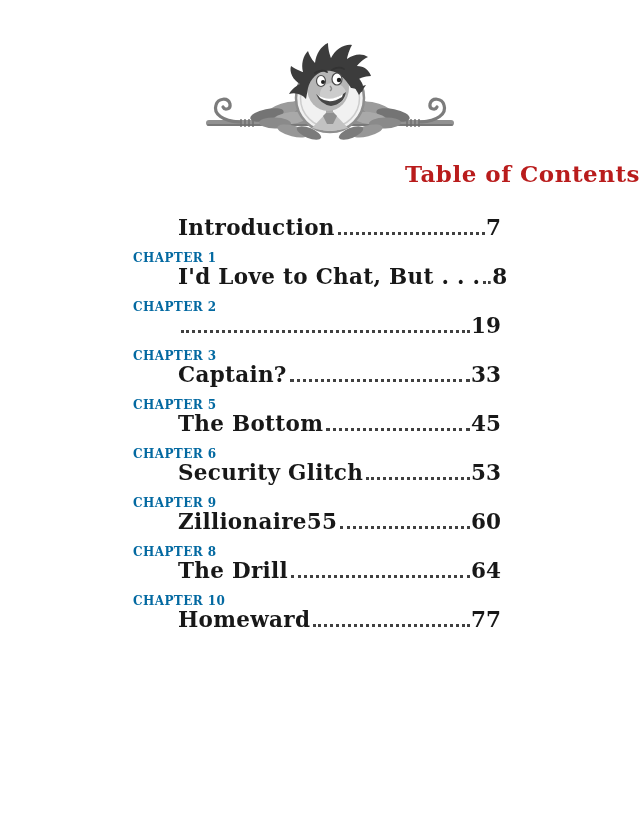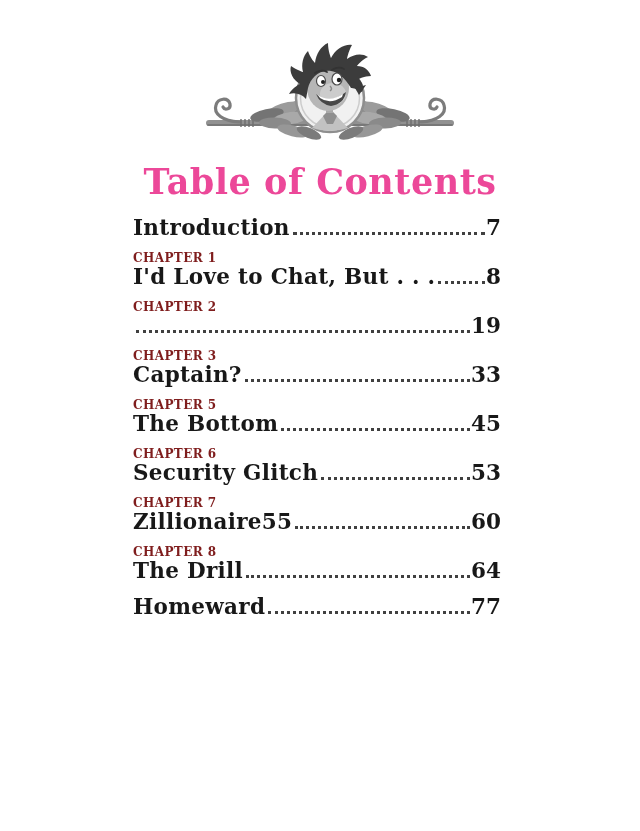--- a/index.html
+++ b/index.html
@@ -26,46 +26,47 @@
     left: 330px;
     transform: translateX(-50%);
     width: 250px;
     height: 104px;
   }
   .page-title {
     position: absolute;
     top: 138px;
     left: 0;
     width: 100%;
-    text-align: center;
-    font-size: 35px;
+    text-align: right;
+    font-size: 23px;
     line-height: 42px;
     font-weight: 700;
     letter-spacing: 0.5px;
-    color: #ec4899;
+    color: #b91c1c;
   }
   .toc {
     position: absolute;
     top: 216px;
     left: 133px;
     width: 368px;
   }
   .entry {
     margin-bottom: 12px;
   }
   .entry-label {
     font-size: 12px;
     line-height: 13px;
     font-weight: 700;
     letter-spacing: 0.4px;
-    color: #7f1d1d;
+    color: #0369a1;
   }
   .entry-row {
     display: flex;
     align-items: flex-end;
+    margin-left: 45px;
   }
   .entry-title {
     font-size: 21.5px;
     line-height: 24px;
     font-weight: 700;
     letter-spacing: 0.3px;
     white-space: nowrap;
     color: #181818;
   }
   .leader {
@@ -187,39 +188,40 @@
   <div class="entry">
     <div class="entry-label">CHAPTER 6</div>
     <div class="entry-row">
       <span class="entry-title">Security Glitch</span>
       <span class="leader"></span>
       <span class="entry-page">53</span>
     </div>
   </div>
 
   <div class="entry">
-    <div class="entry-label">CHAPTER 7</div>
+    <div class="entry-label">CHAPTER 9</div>
     <div class="entry-row">
       <span class="entry-title">Zillionaire55</span>
       <span class="leader"></span>
       <span class="entry-page">60</span>
     </div>
   </div>
 
   <div class="entry">
     <div class="entry-label">CHAPTER 8</div>
     <div class="entry-row">
       <span class="entry-title">The Drill</span>
       <span class="leader"></span>
       <span class="entry-page">64</span>
     </div>
   </div>
 
 
   <div class="entry">
+    <div class="entry-label">CHAPTER 10</div>
     <div class="entry-row">
       <span class="entry-title">Homeward</span>
       <span class="leader"></span>
       <span class="entry-page">77</span>
     </div>
   </div>
 </div>
 </div>
 
 </body></html>

